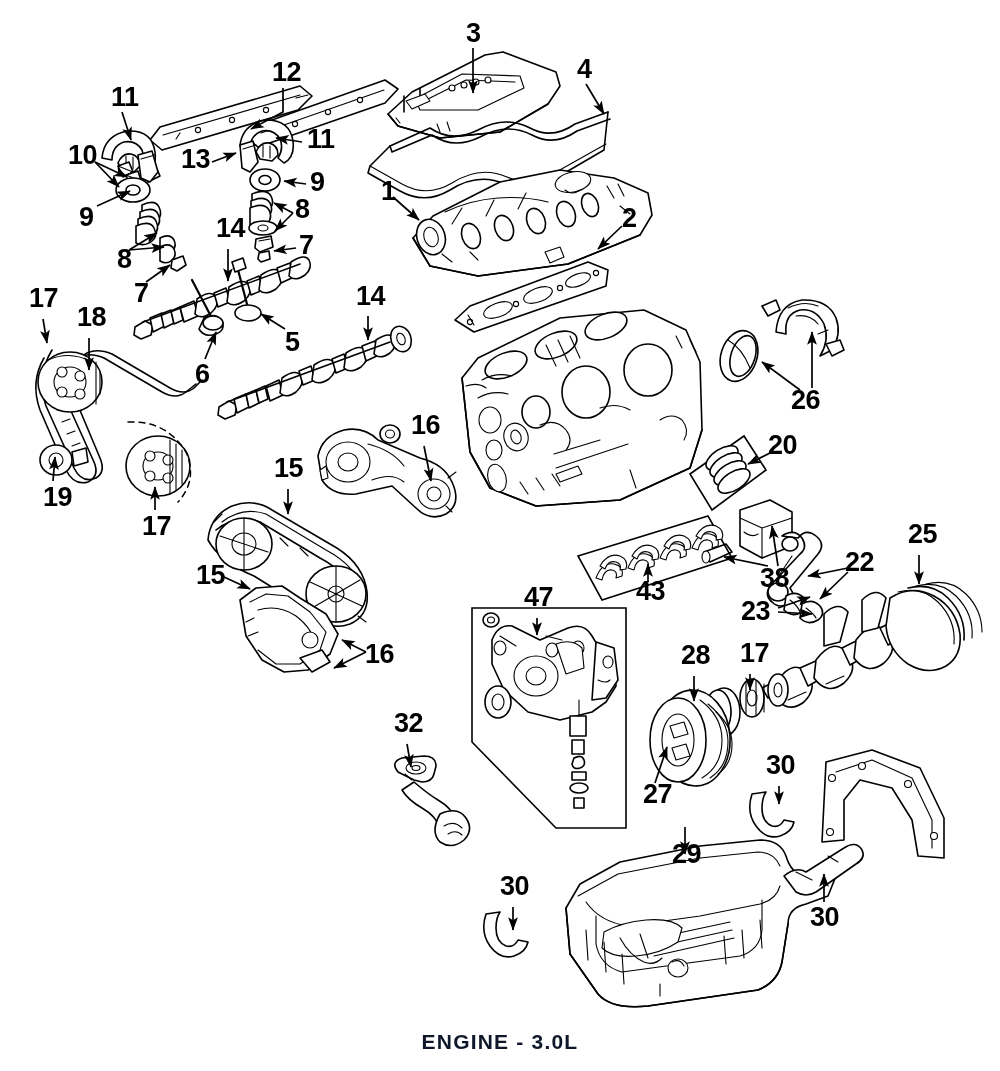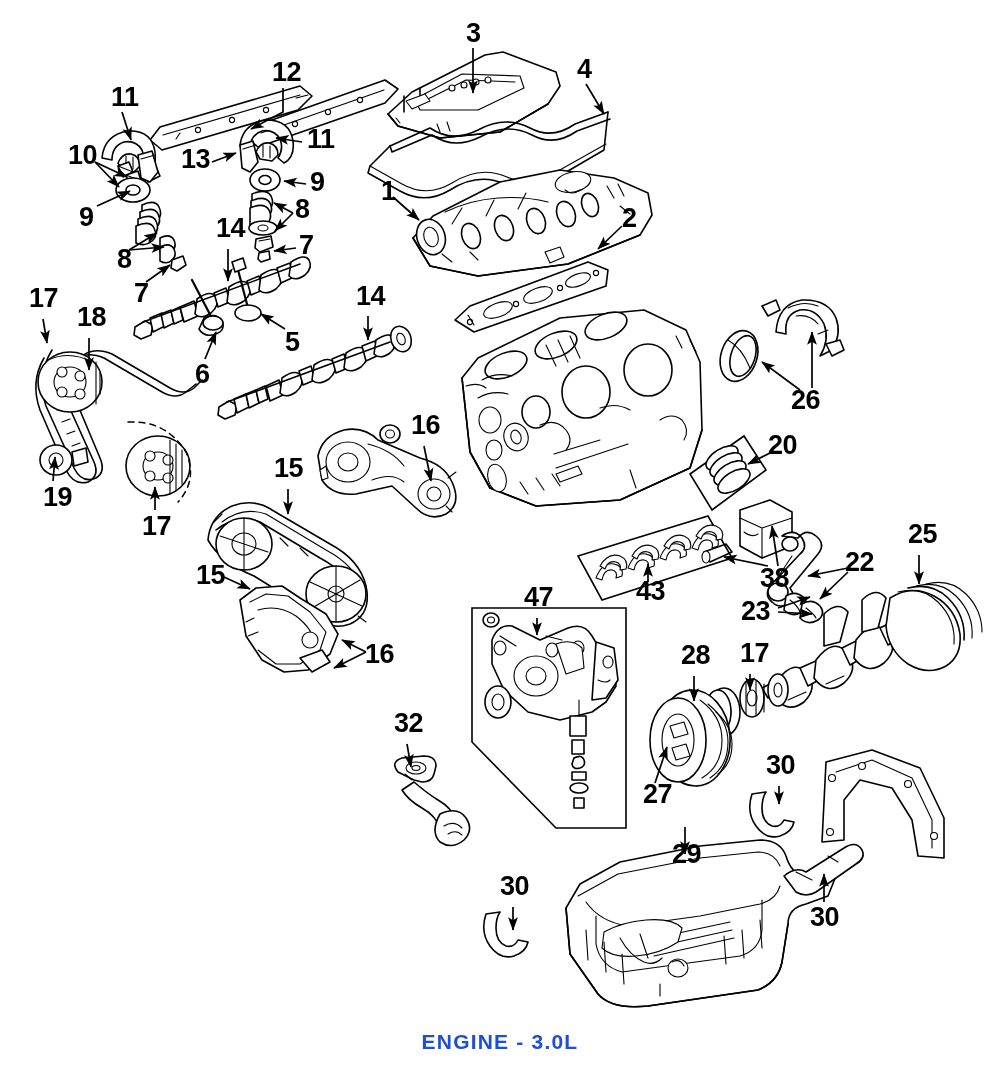--- a/index.html
+++ b/index.html
@@ -39,21 +39,21 @@
   #figure-title {
     position: absolute;
     left: 0;
     top: 1030px;
     width: 1000px;
     text-align: center;
     font-family: "Liberation Sans", sans-serif;
     font-weight: bold;
     font-size: 21px;
     letter-spacing: 1.2px;
-    color: #1d4ed8;
+    color: #0f172a;
   }
   
   .ln  { fill: none; stroke: #000; stroke-width: 1.6; stroke-linecap: round; stroke-linejoin: round; }
   .ln-t{ fill: none; stroke: #000; stroke-width: 1.1; stroke-linecap: round; stroke-linejoin: round; }
   .ln-h{ fill: none; stroke: #000; stroke-width: 2.2; stroke-linecap: round; stroke-linejoin: round; }
   .fillw { fill: #ffffff; stroke: #000; stroke-width: 1.6; stroke-linejoin: round; stroke-linecap: round; }
   .fillw-t { fill: #ffffff; stroke: #000; stroke-width: 1.1; stroke-linejoin: round; stroke-linecap: round; }
   .dash { fill:none; stroke:#000; stroke-width:1.5; stroke-dasharray: 6 5; stroke-linecap:round; }
   .boxline { fill: none; stroke: #000; stroke-width: 1.6; }
 </style>

